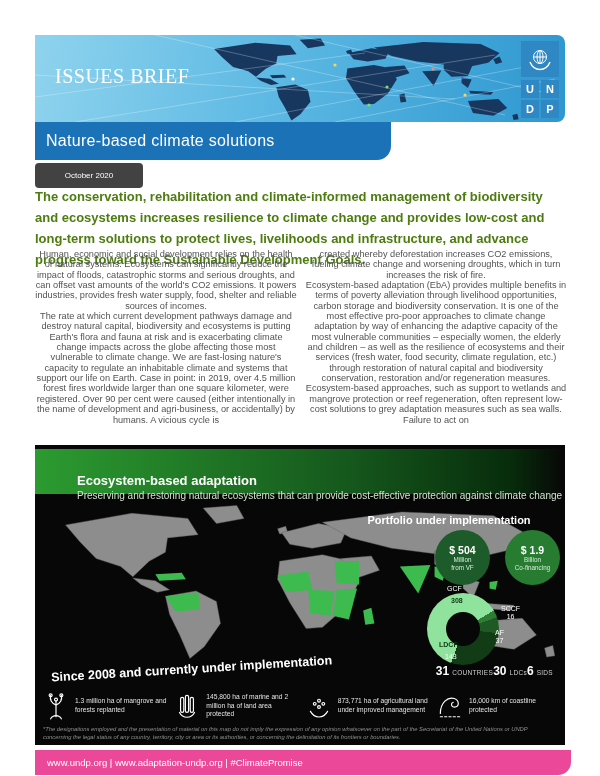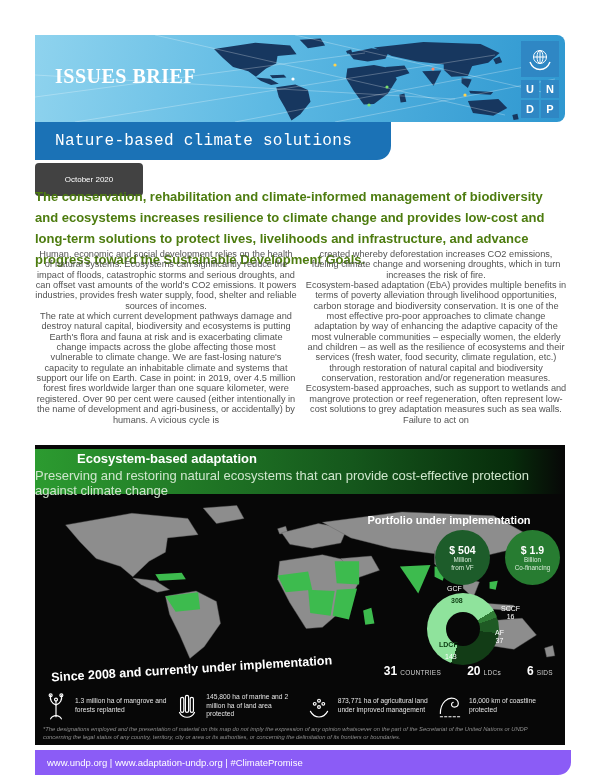--- a/index.html
+++ b/index.html
@@ -7,46 +7,46 @@
   body { font-family:"Liberation Sans", sans-serif; }
   .page { position:relative; width:600px; height:776px; background:#ffffff; overflow:hidden; }
 
   
   .banner { position:absolute; top:35px; left:35px; width:530px; height:87px;
     background:linear-gradient(100deg,#8fd3ee 0%,#5db9e3 45%,#2e97d0 100%);
     border-radius:0 8px 8px 0; overflow:hidden; }
   .banner-map { position:absolute; top:0; right:40px; width:330px; height:87px; }
   .banner-lines { position:absolute; inset:0; width:100%; height:100%; }
   .kicker { position:absolute; left:20px; top:30px; color:#ffffff;
-    font-family:"Liberation Serif", serif; font-weight:bold; font-size:20px; letter-spacing:.5px; }
+    font-family:"Liberation Serif", serif; font-weight:normal; font-size:20px; letter-spacing:.5px; }
   .undp-logo { position:absolute; right:6px; top:6px; width:38px; display:flex; flex-direction:column; gap:3px; }
   .emblem-box { width:38px; height:36px; background:#2f87c4; display:flex; align-items:center; justify-content:center; }
   .logo-grid { width:38px; height:38px; display:grid; grid-template-columns:1fr 1fr; grid-template-rows:1fr 1fr; gap:2px; }
   .logo-cell { background:#2f87c4; color:#ffffff; font-weight:bold; font-size:11px;
     display:flex; align-items:center; justify-content:center; }
 
   
   .title-banner { position:absolute; top:122px; left:35px; width:356px; height:38px;
     background:#1b72b6; border-radius:0 0 14px 0; display:flex; align-items:center; }
-  .title-banner span { color:#ffffff; font-family:Liberation Mono, monospace; font-size:16px; padding-left:20px; letter-spacing:.3px; }
-  .date-pill { position:absolute; top:163px; left:35px; width:108px; height:33px; background:#424242;
+  .title-banner span { color:#ffffff; font-family:Liberation Sans, sans-serif; font-size:16px; padding-left:11px; letter-spacing:.3px; }
+  .date-pill { position:absolute; top:163px; left:35px; width:108px; height:25px; background:#424242;
     border-radius:4px; color:#ffffff; font-size:8px; display:flex; align-items:center; justify-content:center; }
 
   
   .headline { position:absolute; top:186px; left:35px; width:532px; font-size:13px; font-weight:bold;
     color:#4d7c0f; line-height:21px; }
   .cols { position:absolute; top:249px; left:35px; width:532px; display:flex; gap:8px;text-align:center; }
   .col { width:262px; font-size:9.2px; line-height:10.35px; color:#525252; white-space:pre-line; }
 
   
   .info { position:absolute; top:445px; left:35px; width:530px; height:300px; background:#070707; }
   .green-banner { position:absolute; top:4px; left:0; right:0; height:45px;
     background:linear-gradient(90deg,#2c9b30 0%,#15571c 60%,#072c0b 90%,#070707 100%); }
-  .gb-title { color:#ffffff; font-weight:bold; font-size:13px; padding:2px 0 2px 42px; }
-  .gb-sub { color:#cfe6cd; font-size:13px; }
+  .gb-title { color:#ffffff; font-weight:bold; font-size:13px; padding:24px 0 2px 42px; }
+  .gb-sub { color:#cfe6cd; font-size:10px; padding-left:42px; }
   .info-map { position:absolute; top:54px; left:0; width:530px; height:162px; }
   .portfolio-heading { position:absolute; top:63px; right:8px; width:216px; text-align:center;
     color:#ffffff; font-weight:bold; font-size:11px;margin-top:6px; }
   .circles { position:absolute; top:85px; right:5px; display:flex; gap:15px; align-items:center; }
   .stat-circle { border-radius:50%; display:flex; flex-direction:column; align-items:center; justify-content:center;
     text-align:center; line-height:1.15; }
   .c1 { width:55px; height:55px; background:#1d5c2a; }
   .c2 { width:55px; height:55px; background:#277c31; }
   .c3 { width:58px; height:58px; background:#3cb84f; }
   .cv { color:#ffffff; font-weight:bold; font-size:10.5px; }
@@ -60,35 +60,35 @@
   .dl { position:absolute; font-size:7px; color:#ffffff; line-height:1.15; }
   .dl-gcf   { top:140px; left:412px; }
   .dl-gcfv  { top:152px; left:416px; color:#0b3b10; font-weight:bold; }
   .dl-sccf  { top:160px; left:466px; text-align:center; }
   .dl-af    { top:184px; left:460px; text-align:center; }
   .dl-ldcf  { top:196px; left:404px; color:#0b3b10; font-weight:bold; }
   .dl-ldcfv { top:208px; left:410px; }
 
   .since { position:absolute; top:217px; left:16px; color:#ffffff; font-weight:bold; font-size:12.5px;
     transform:rotate(-3.5deg); }
-  .counts { position:absolute; top:219px; right:12px; display:flex; gap:26px; align-items:flex-start; }
+  .counts { position:absolute; top:219px; right:12px; display:flex; align-items:flex-start; }
   .count-item { display:flex; align-items:baseline; gap:3px; }
   .count-val { color:#ffffff; font-weight:bold; font-size:12px; }
   .count-lab { color:#cfcfcf; font-size:6.5px; letter-spacing:.3px; }
 
   .stats { position:absolute; top:246px; left:8px; right:2px; display:flex; justify-content:space-between; }
   .stat-item { display:flex; gap:6px; align-items:center; width:126px; }
   .stat-icon { flex:0 0 26px; }
   .stat-text { color:#e4e4e4; font-size:6.7px; line-height:1.3; }
 
   .disclaimer { position:absolute; top:281px; left:8px; right:8px; color:#8f8f8f;
     font-size:5.8px; font-style:italic; line-height:1.3; }
 
   
-  .footer { position:absolute; top:750px; left:35px; width:536px; height:25px; background:#8b5cf6;
+  .footer { position:absolute; top:750px; left:35px; width:536px; height:25px; background:#ec4899;
     border-radius:0 0 13px 0; display:flex; align-items:center; }
   .footer span { color:#ffffff; font-size:9.5px; padding-left:12px; }
 </style>
 </head>
 <body>
 
 <div class="page">
 
   <header class="banner">
     <svg class="banner-map" viewBox="0 0 520 250" preserveAspectRatio="none">
@@ -236,21 +236,21 @@
     <div class="dl dl-ldcfv">143</div>
 
     <div class="since">Since 2008 and currently under implementation</div>
 
     <div class="counts">
       <div class="count-item">
         <span class="count-val">31</span>
         <span class="count-lab">COUNTRIES</span>
       </div>
       <div class="count-item">
-        <span class="count-val">20</span>
+        <span class="count-val">30</span>
         <span class="count-lab">LDCs</span>
       </div>
       <div class="count-item">
         <span class="count-val">6</span>
         <span class="count-lab">SIDS</span>
       </div>
     </div>
 
     <div class="stats">
       <div class="stat-item">

